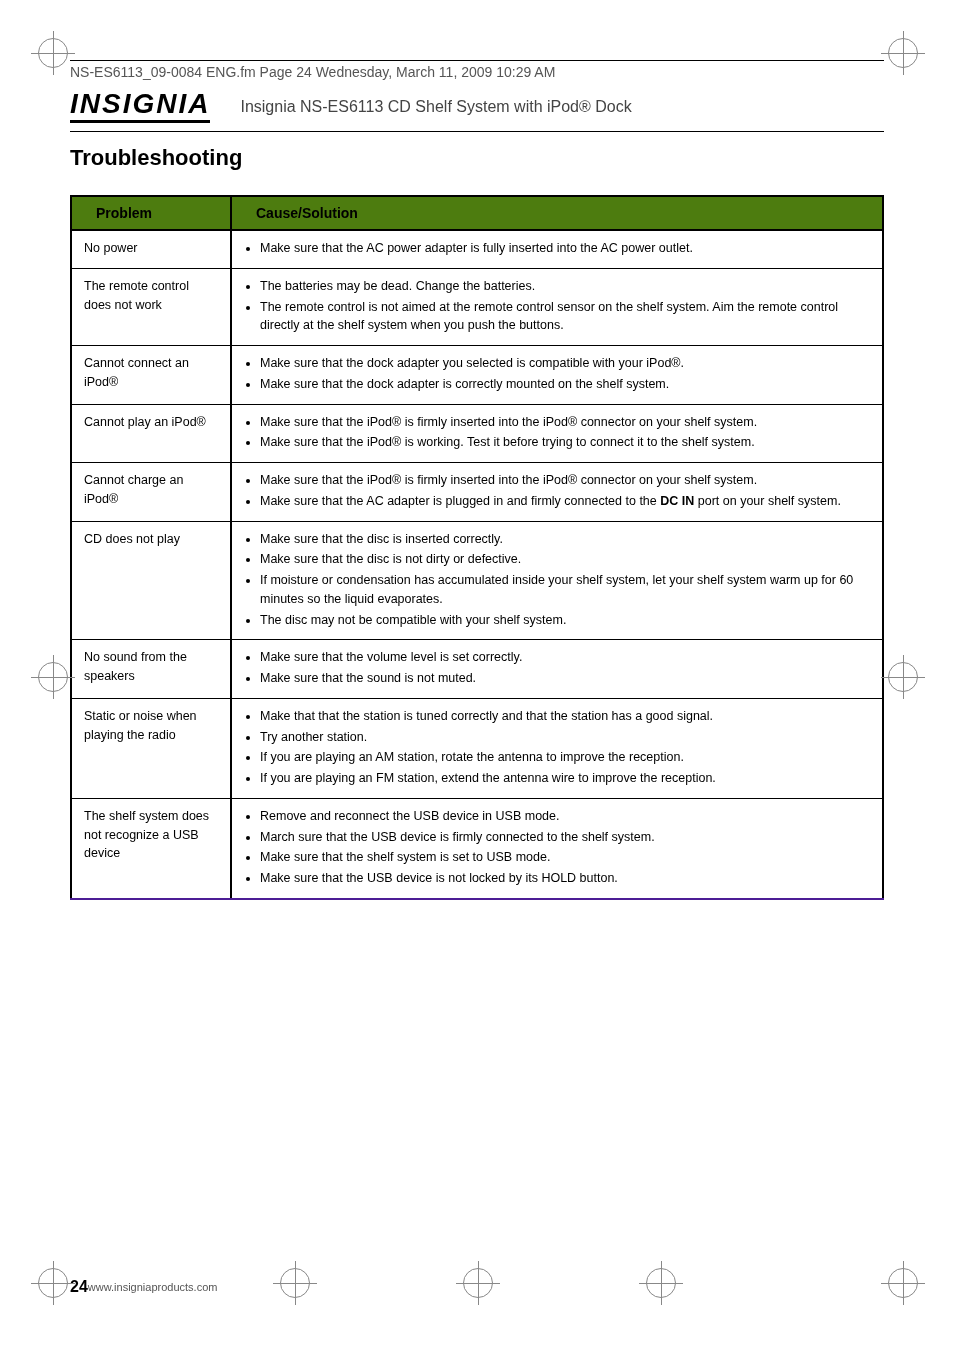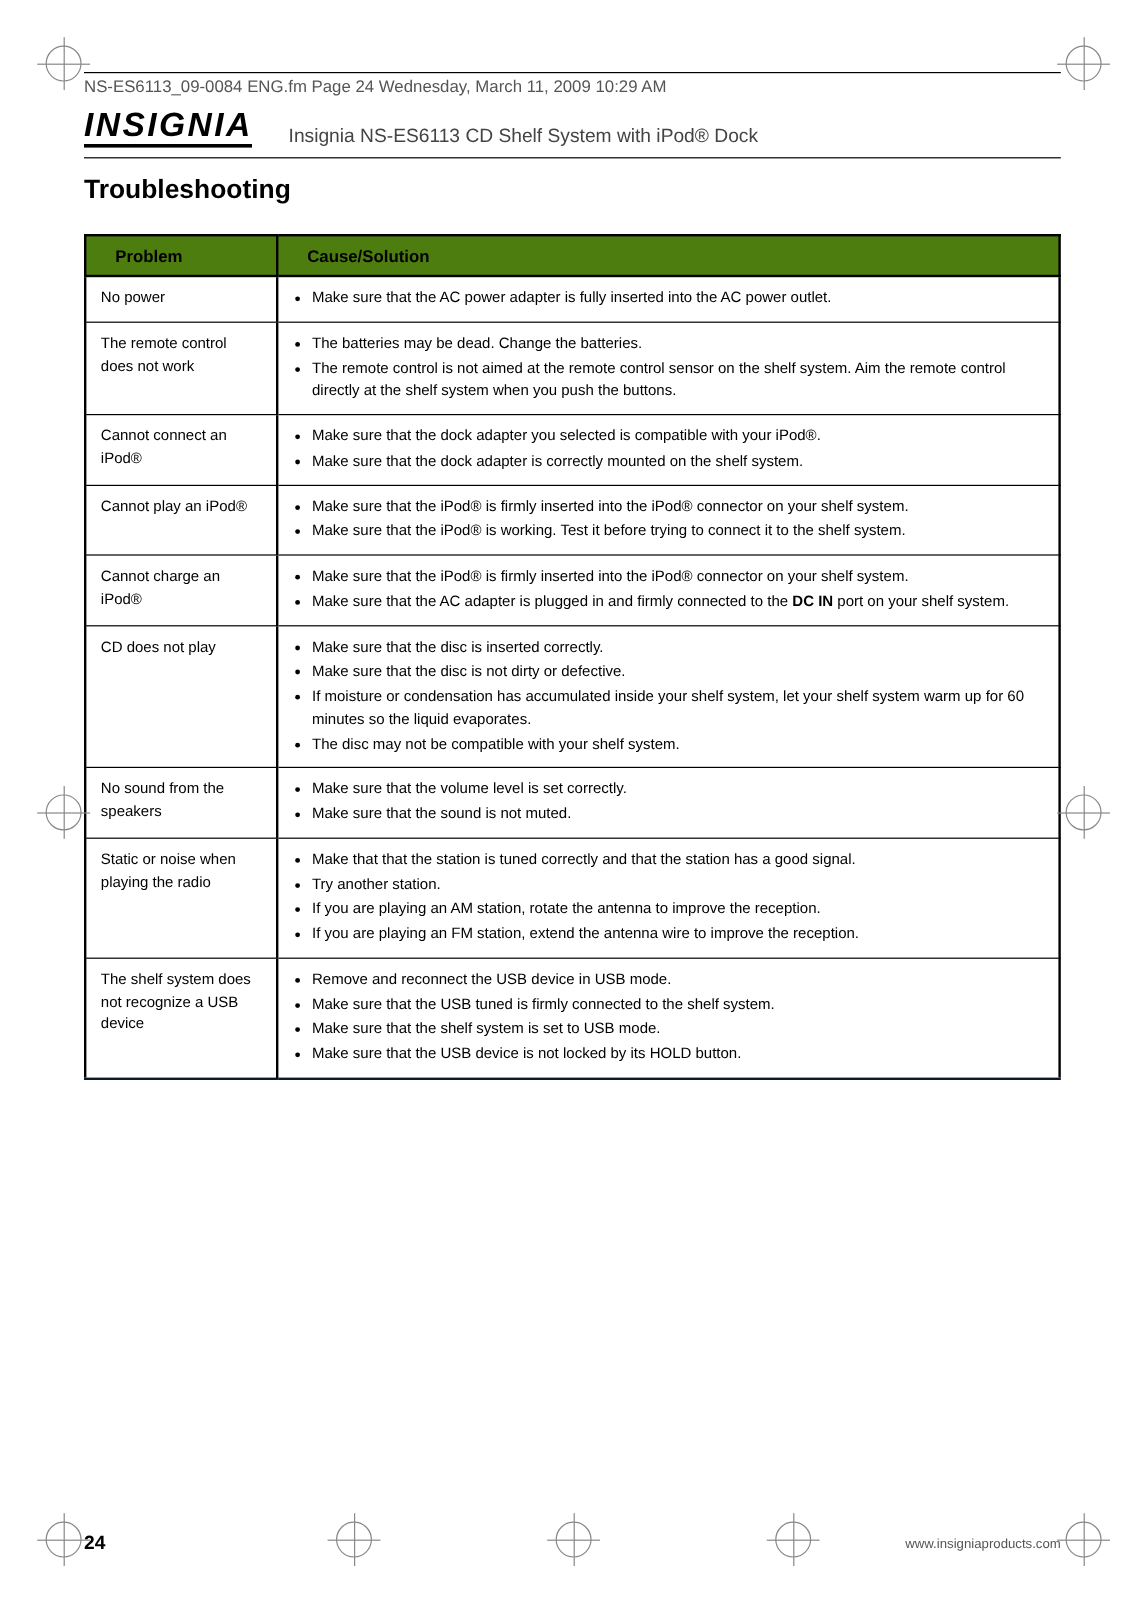--- a/index.html
+++ b/index.html
@@ -33,21 +33,21 @@
       padding-top: 3px;
     }
 
     
     .header {
       position: absolute;
       top: 90px;
       left: 70px;
       right: 70px;
       display: flex;
-      align-items: flex-end;
+      align-items: center;
       border-bottom: 1px solid #000;
       padding-bottom: 8px;
     }
     .logo-area {
       display: flex;
       flex-direction: column;
       margin-right: 20px;
     }
     .logo-text {
       font-size: 28px;
@@ -109,21 +109,21 @@
       padding: 8px 12px;
       vertical-align: top;
       font-size: 12.5px;
       line-height: 1.5;
     }
     .trouble-table td:first-child {
       width: 160px;
       border-right: 2px solid #000;
     }
     .trouble-table tr:last-child td {
-      border-bottom: 2px solid #0f172a;
+      border-bottom: 2px solid #4c1d95;
     }
     .trouble-table tr:first-child th {
       border-top: 2px solid #000;
     }
 
     ul.cause-list {
       list-style: disc;
       padding-left: 16px;
       margin: 0;
     }
@@ -132,21 +132,21 @@
     }
 
     
     .footer {
       position: absolute;
       bottom: 55px;
       left: 70px;
       right: 70px;
       display: flex;
       align-items: center;
-      justify-content: space-between;
+      justify-content: flex-start;
     }
     .footer-page-num {
       font-size: 16px;
       font-weight: bold;
     }
     .footer-url {
       font-size: 11px;
       color: #555;
     }
 
@@ -288,21 +288,21 @@
                 <li>If you are playing an AM station, rotate the antenna to improve the reception.</li>
                 <li>If you are playing an FM station, extend the antenna wire to improve the reception.</li>
               </ul>
             </td>
           </tr>
           <tr>
             <td>The shelf system does not recognize a USB device</td>
             <td>
               <ul class="cause-list">
                 <li>Remove and reconnect the USB device in USB mode.</li>
-                <li>Make sure that the USB tuned is firmly connected to the shelf system.</li>
+                <li>March sure that the USB device is firmly connected to the shelf system.</li>
                 <li>Make sure that the shelf system is set to USB mode.</li>
                 <li>Make sure that the USB device is not locked by its HOLD button.</li>
               </ul>
             </td>
           </tr>
         </tbody>
     </table>
   </div>
 
   <div class="footer">

